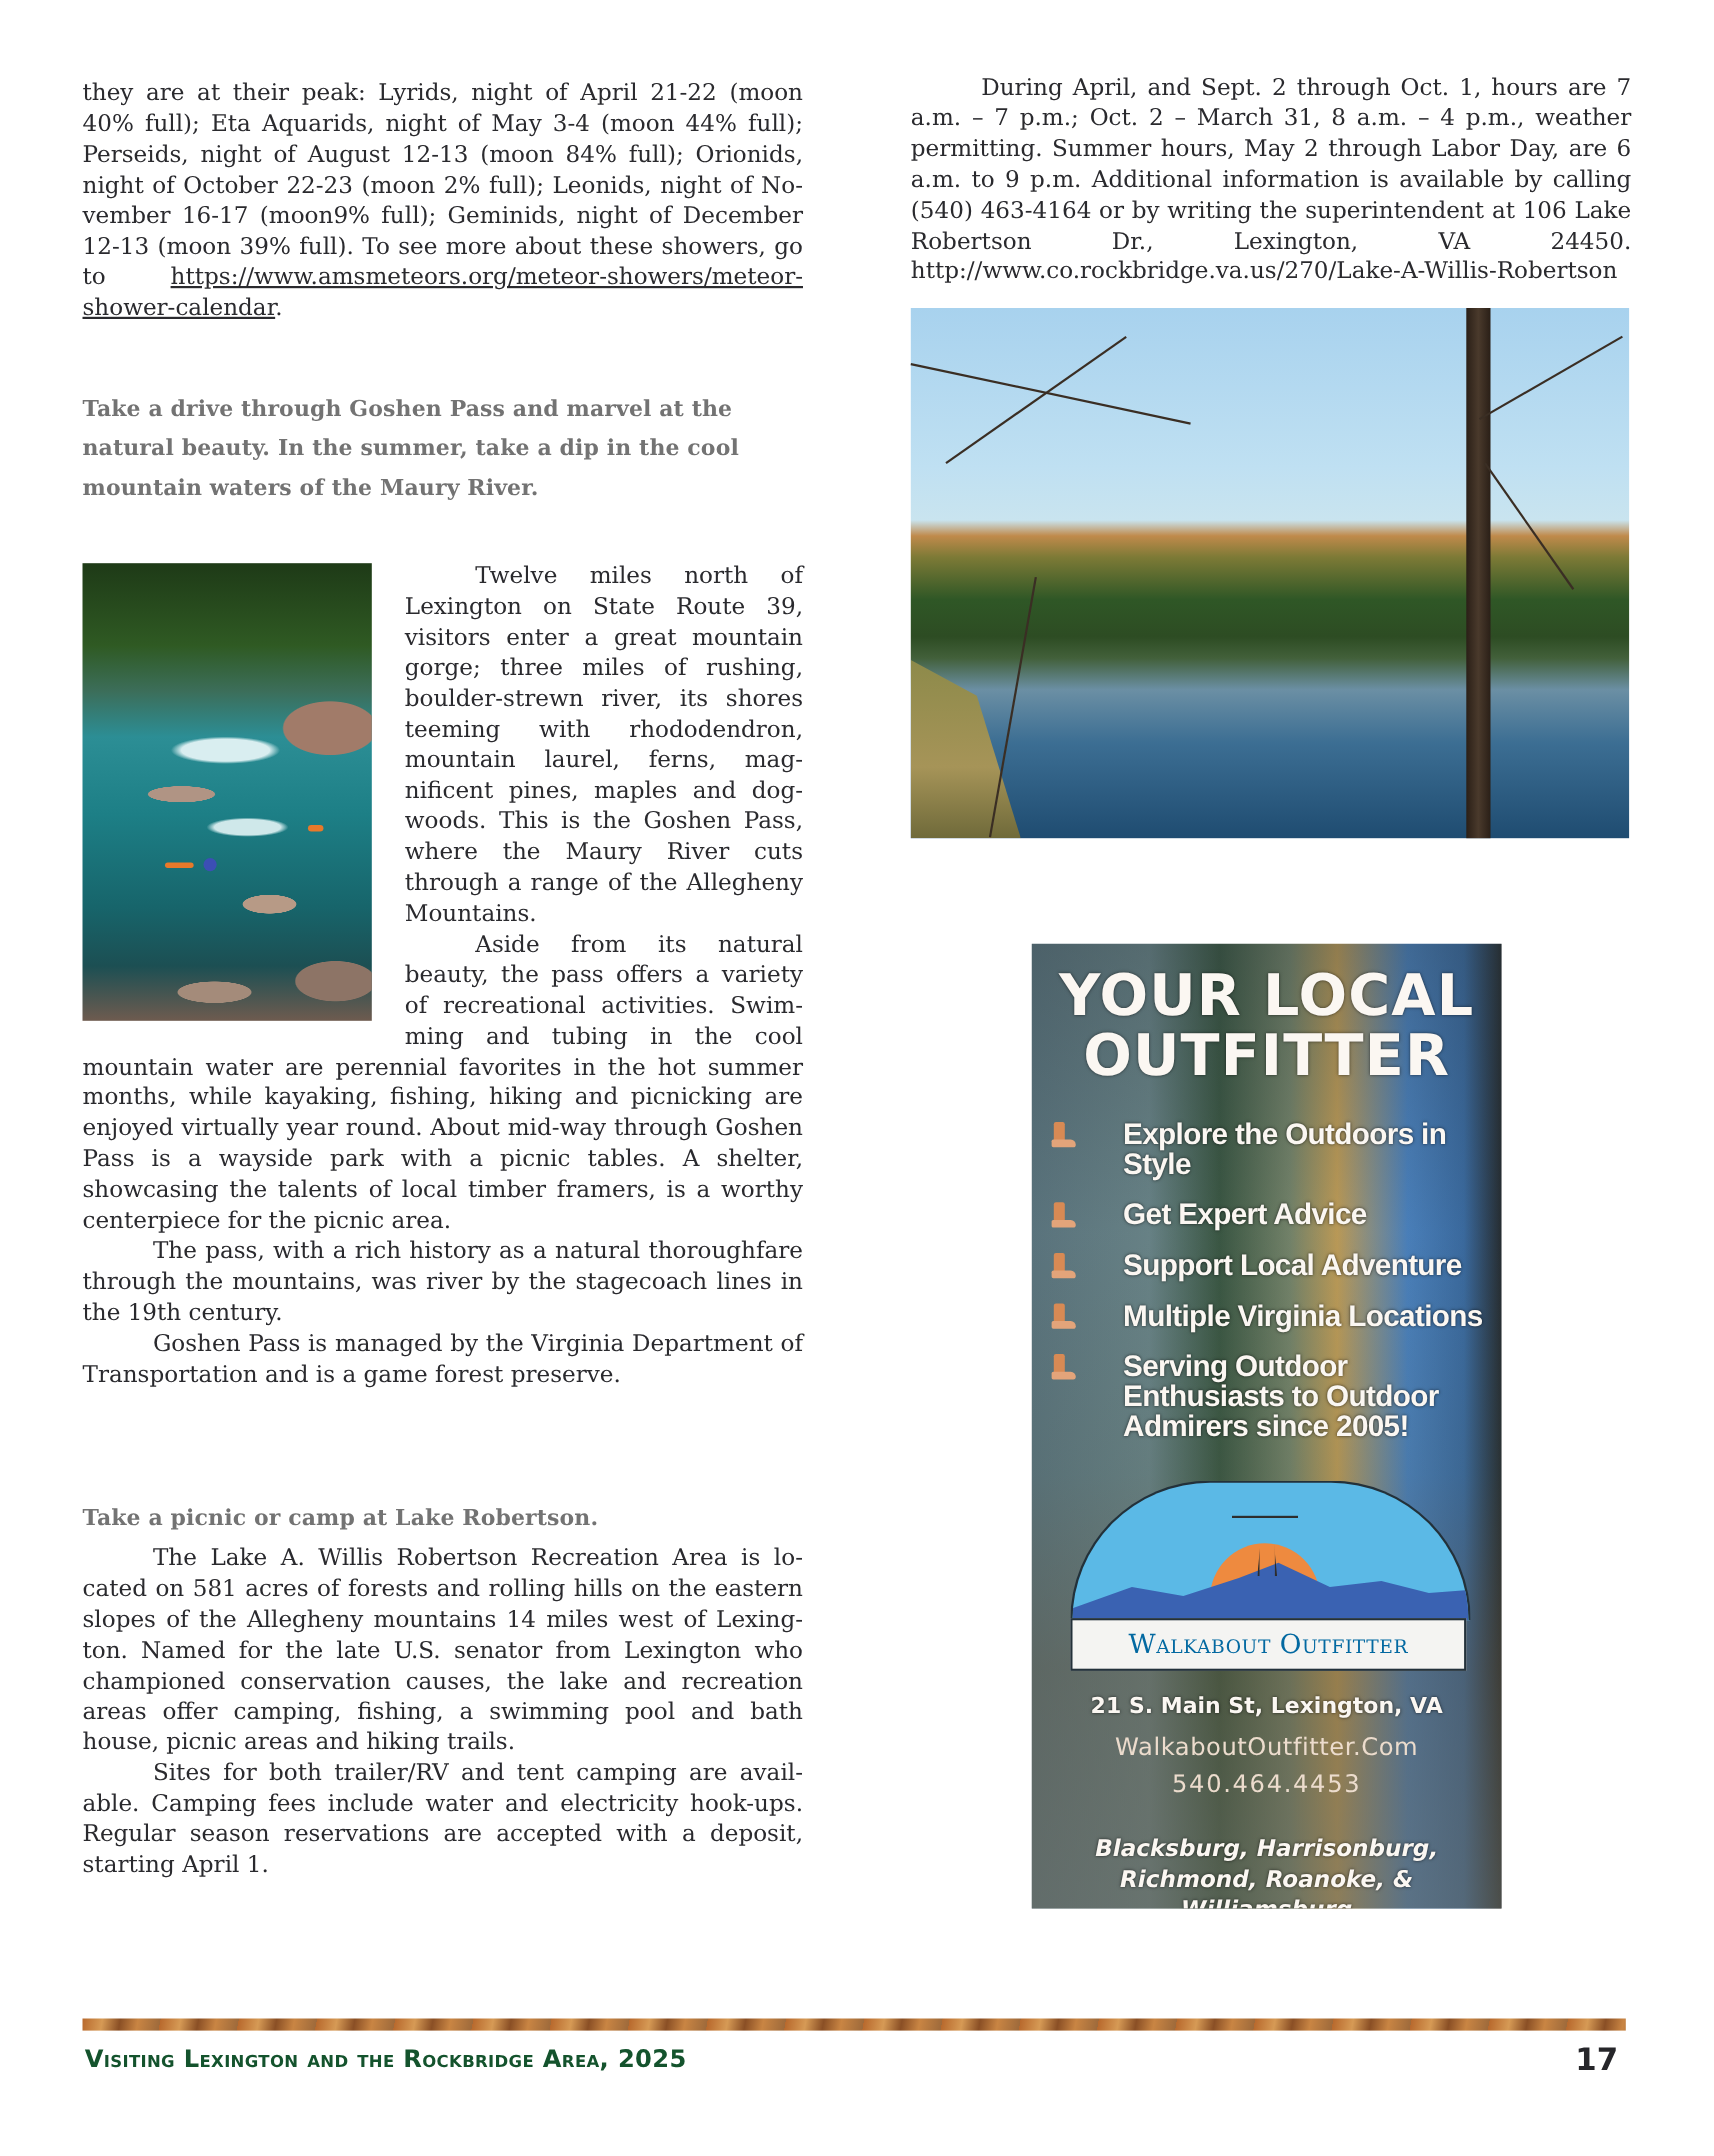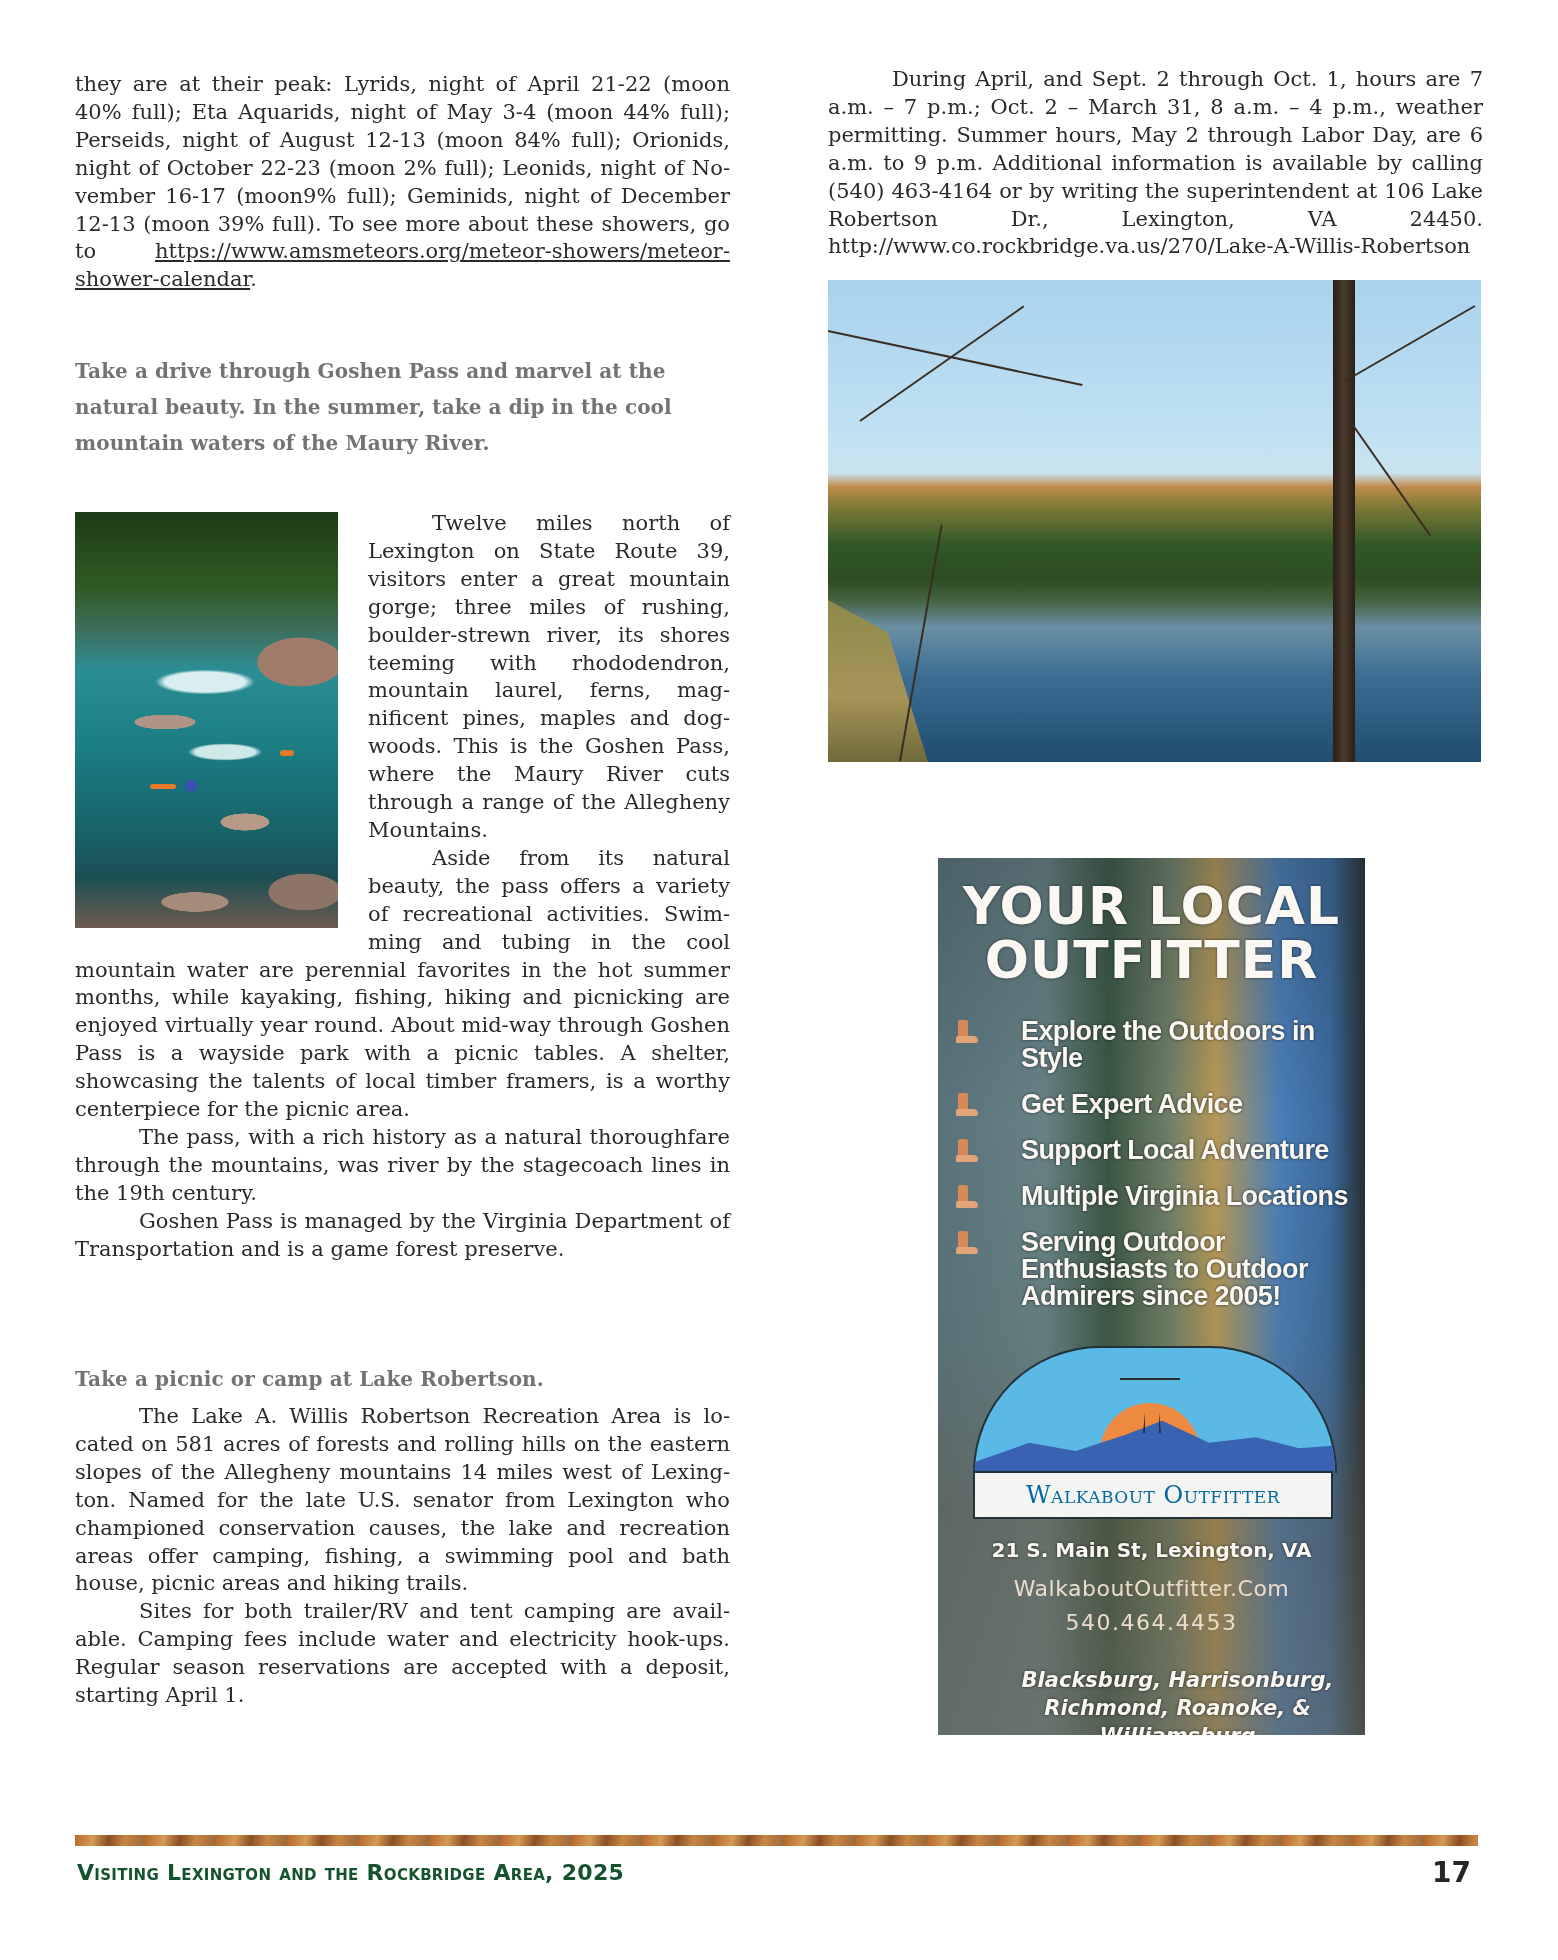--- a/index.html
+++ b/index.html
@@ -46,21 +46,21 @@
   .logo { position: absolute; left: 35px; top: 488px; width: 360px; height: 180px; }
   .logo-dome { position: absolute; left: 0; top: 0; width: 360px; height: 125px; background: #5bb9e6; border-radius: 180px 180px 0 0; overflow: hidden; border: 2px solid #23313a; border-bottom: none; }
   .sun { position: absolute; left: 125px; top: 55px; width: 100px; height: 100px; border-radius: 50%; background: #ee8a3f; }
   .mtn { position: absolute; left: 0; bottom: 0; width: 360px; height: 55px; background: #3a62b2; clip-path: polygon(0 80%, 15% 45%, 28% 60%, 42% 30%, 52% 5%, 65% 45%, 78% 35%, 90% 55%, 100% 50%, 100% 100%, 0 100%); }
   .tower { position: absolute; left: 168px; top: 10px; width: 14px; height: 75px; border-left: 2px solid #2d2d2d; border-right: 2px solid #2d2d2d; clip-path: polygon(40% 0, 60% 0, 100% 100%, 0 100%); }
   .tower-bar { position: absolute; left: 145px; top: 30px; width: 60px; height: 2px; background: #2d2d2d; }
   .logo-name { position: absolute; left: 0; top: 125px; width: 356px; height: 44px; background: #f4f4f2; border: 2px solid #23313a; color: #0369a1; font-family: "DejaVu Serif", serif; font-size: 24px; line-height: 44px; text-align: center; font-variant: small-caps; letter-spacing: 0.5px; }
   .ad-addr { position: absolute; left: 0; top: 680px; width: 427px; text-align: center; font-weight: bold; font-size: 20px; text-shadow: 0 0 3px rgba(0,0,0,0.7); }
   .ad-web { position: absolute; left: 0; top: 718px; width: 427px; text-align: center; font-size: 22px; color: #ecdccd; letter-spacing: 0.5px; }
   .ad-phone { position: absolute; left: 0; top: 752px; width: 427px; text-align: center; font-size: 22px; color: #ecdccd; letter-spacing: 1.5px; }
-  .ad-locs { position: absolute; left: 0; top: 808px; width: 427px; text-align: center; font-weight: bold; font-style: italic; font-size: 21px; line-height: 28px; text-shadow: 0 0 3px rgba(0,0,0,0.7); padding-left: 26px; }
+  .ad-locs { position: absolute; left: 0; top: 808px; width: 427px; text-align: center; font-weight: bold; font-style: italic; font-size: 21px; line-height: 28px; text-shadow: 0 0 3px rgba(0,0,0,0.7); }
   .footer-bar { position: absolute; left: 75px; top: 1835px; width: 1403px; height: 11px;
     background: repeating-linear-gradient(100deg, #b8692d 0px, #d69a55 18px, #8a4f25 34px, #c98543 50px, #9e6a3b 70px); }
   .footer-title { position: absolute; left: 77px; top: 1860px; font-family: "DejaVu Sans", sans-serif; font-weight: bold; font-size: 22px; font-variant: small-caps; letter-spacing: 0.3px; color: #14532d; }
   .page-num { position: absolute; left: 1432px; top: 1856px; font-family: "DejaVu Sans", sans-serif; font-weight: bold; font-size: 28px; color: #26262a; }
 </style>
 </head>
 <body>
 
 <div class="col col-left" style="top:71px;">
   <p><span>they are at their peak: Lyrids, night of April 21-22 (moon 40% full);  Eta Aquarids, night of May 3-4 (moon 44% full); Perseids, night of August 12-13 (moon 84% full); Orionids, night of October 22-23 (moon 2% full);  Leonids, night of No­vember 16-17 (moon9% full); Geminids, night of December 12-13 (moon 39% full). To see more about these showers, go to </span><a class="link">https://www.amsmeteors.org/meteor-showers/meteor-shower-calendar</a><span>.</span></p>

